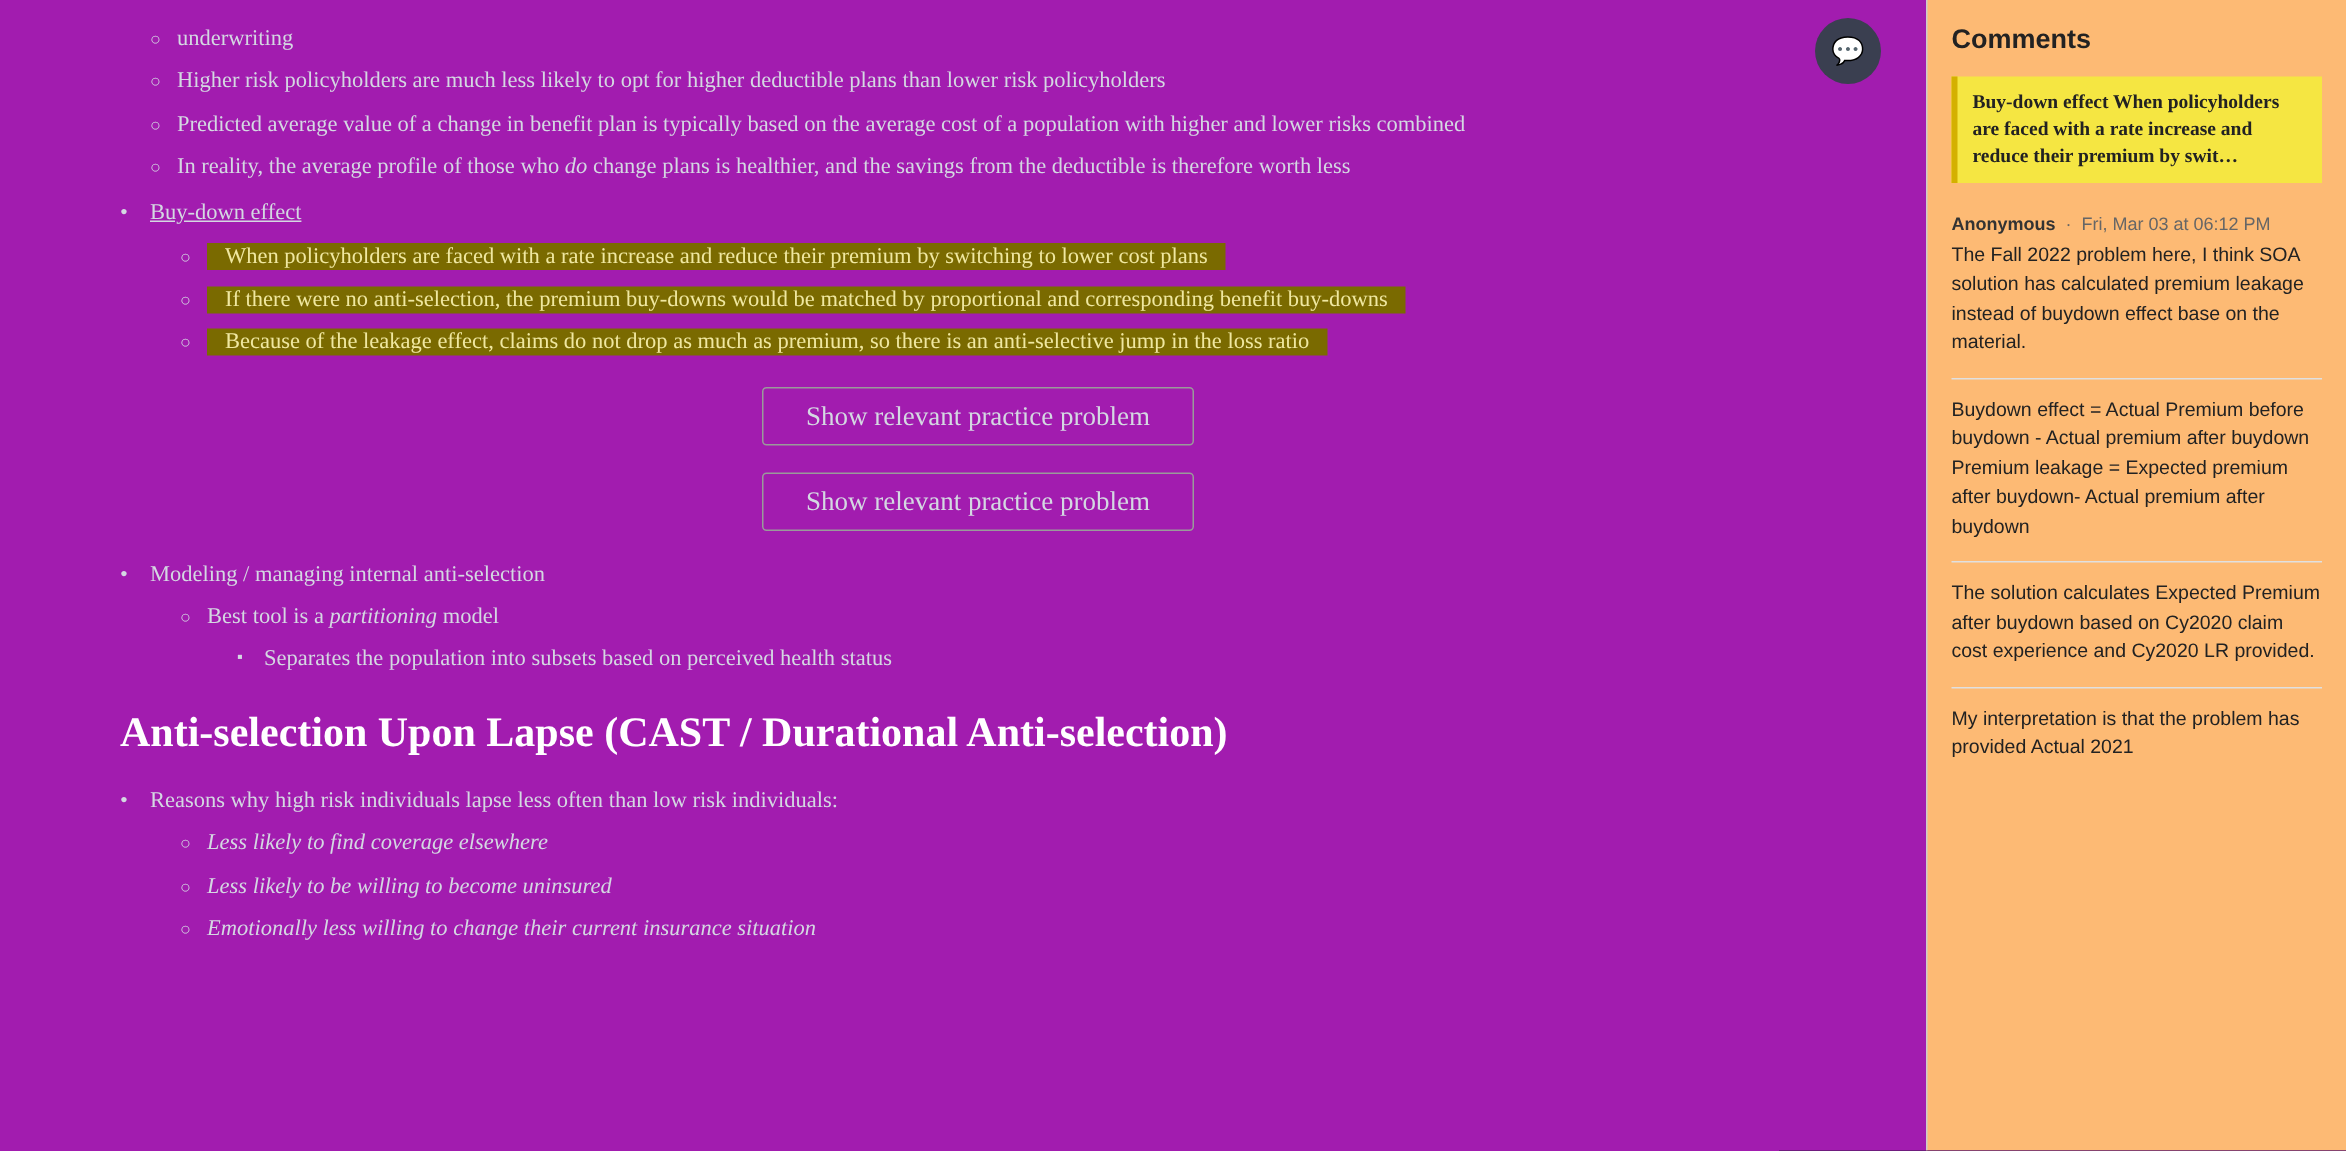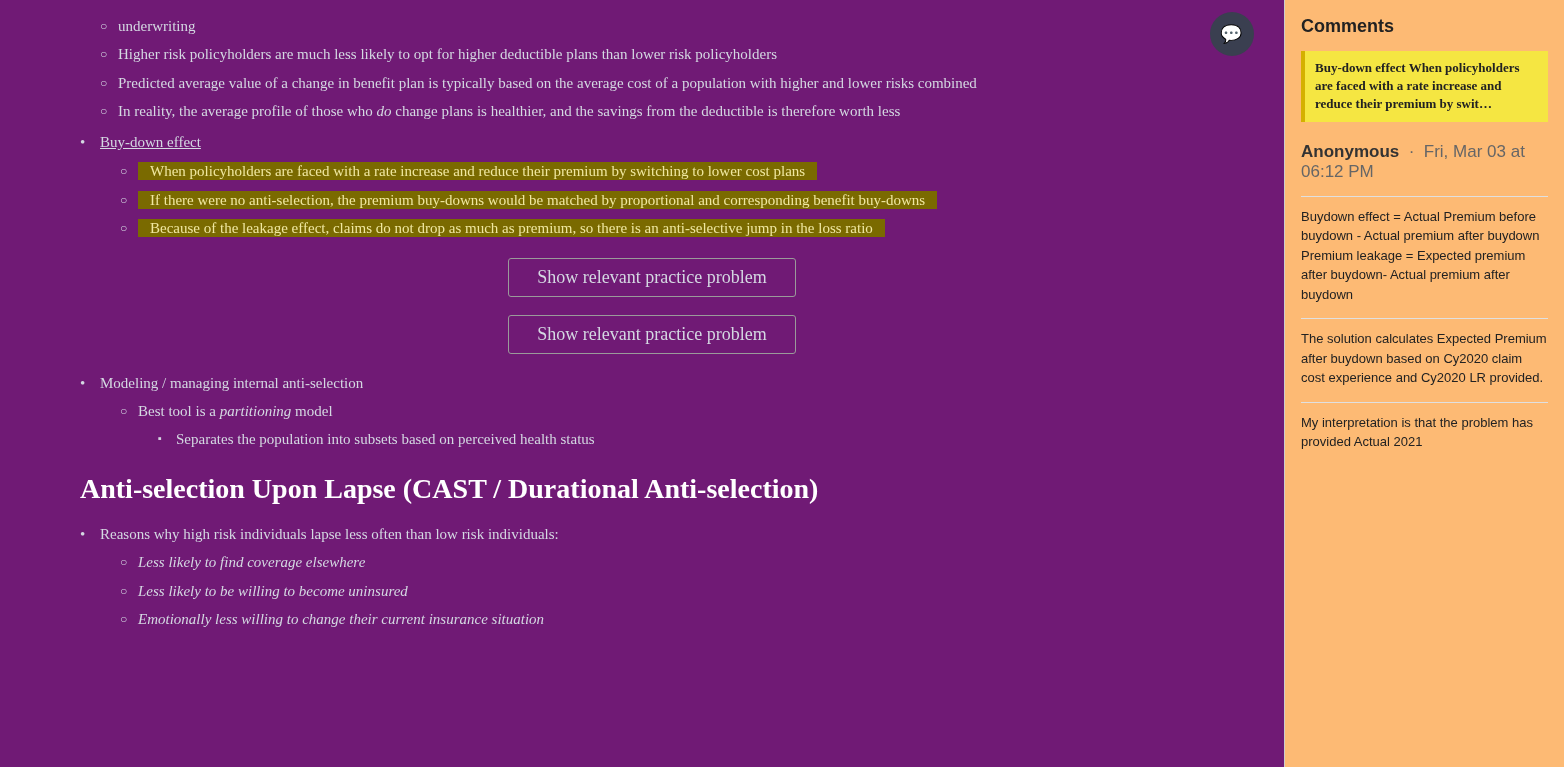--- a/index.html
+++ b/index.html
@@ -11,21 +11,21 @@
       display: flex;
       height: 767px;
       overflow: hidden;
     }
 
     
     .main-content {
       flex: 1;
       padding: 10px 60px 20px 80px;
       overflow-y: auto;
-      background-color: #701a75;
+      background-color: #a21caf;
     }
 
     
     ul.level1 {
       list-style: none;
       padding-left: 0;
     }
     ul.level1 > li {
       position: relative;
       padding-left: 20px;
@@ -171,21 +171,21 @@
       font-family: Liberation Serif, serif;
       line-height: 1.4;
     }
 
     .comment-entry {
       margin-bottom: 14px;
       font-family: Arial, sans-serif;
     }
 
     .comment-meta {
-      font-size: 17px;
+      font-size: 12px;
       color: #666;
       margin-bottom: 4px;
       margin-top: 20px;
     }
 
     .comment-meta .commenter {
       font-weight: bold;
       color: #333;
     }
 
@@ -294,20 +294,21 @@
       <div class="comments-title">Comments</div>
 
       <div class="comment-highlight-block">Buy-down effect When policyholders are faced with a rate increase and reduce their premium by swit…</div>
 
       <div class="comment-entry">
         <div class="comment-meta">
           <span class="commenter">Anonymous</span>
           &nbsp;·&nbsp;
           <span>Fri, Mar 03 at 06:12 PM</span>
         </div>
+        <div class="comment-text">The Fall 2022 problem here, I think SOA solution has calculated premium leakage instead of buydown effect base on the material.</div>
       </div>
 
       <hr class="comment-divider">
 
       <div class="comment-entry">
         <div class="comment-text">
           Buydown effect = Actual Premium before buydown - Actual premium after buydown<br>
           Premium leakage = Expected premium after buydown- Actual premium after buydown
         </div>
       </div>

